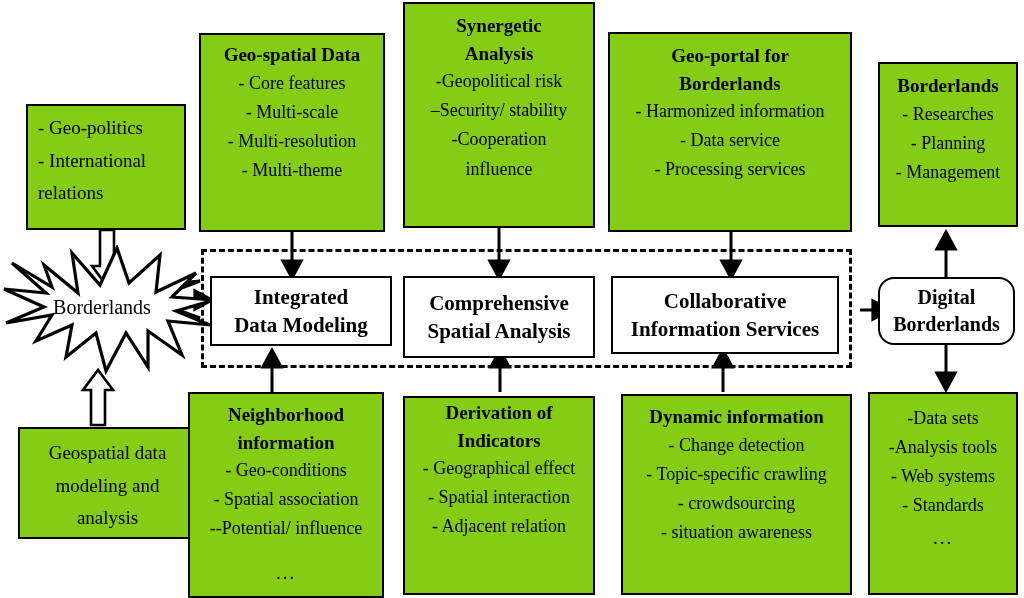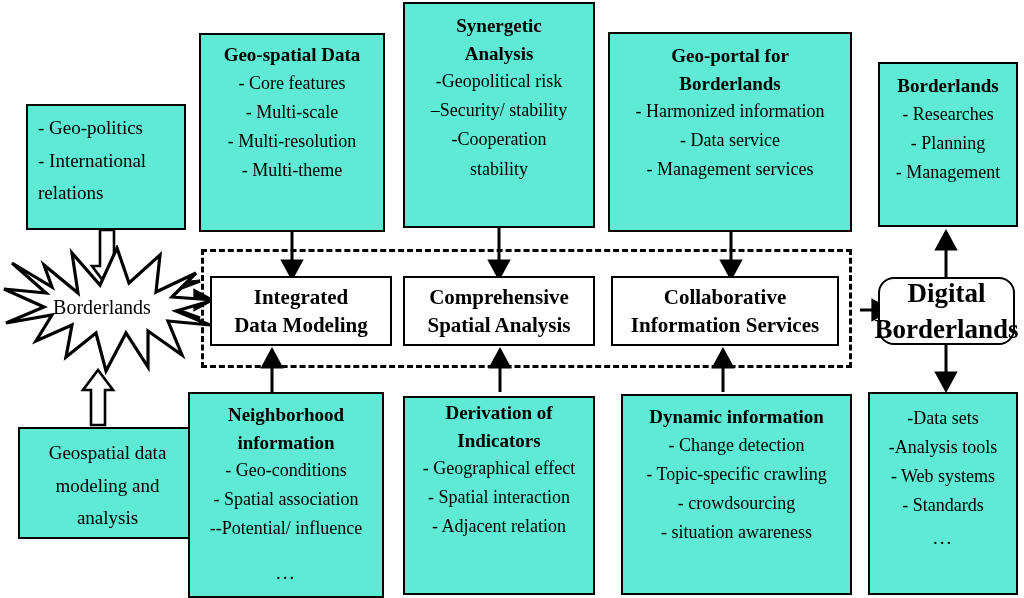--- a/index.html
+++ b/index.html
@@ -15,21 +15,21 @@
     position: relative;
     width: 1024px;
     height: 598px;
     background: #ffffff;
     overflow: hidden;
   }
   .box {
     position: absolute;
     box-sizing: border-box;
     border: 2.5px solid #000;
-    background: #5eead4;
+    background: #84cc16;
     z-index: 3;
   }
   .box-inner {
     padding: 6px 10px 4px 10px;
   }
   .title {
     font-weight: bold;
     text-align: center;
     font-size: 19px;
     line-height: 1.45;
@@ -81,21 +81,21 @@
     position: absolute;
     box-sizing: border-box;
     border: 2.5px solid #000;
     border-radius: 16px;
     background: #fff;
     display: flex;
     align-items: center;
     justify-content: center;
     z-index: 4;
   }
-  #digital-borderlands .core-label { font-size: 27px; }
+  #digital-borderlands .core-label { font-size: 20px; }
 
   
   #burst {
     position: absolute;
     z-index: 3;
   }
   #burst-label {
     position: absolute;
     z-index: 5;
     font-size: 20px;
@@ -191,58 +191,58 @@
     </div>
   </div>
 
   <div class="box" style="left:403px; top:2px; width:192px; height:226px;">
     <div class="box-inner" style="padding-top:8px;">
       <div class="title">Synergetic</div>
       <div class="title">Analysis</div>
       <div class="li">-Geopolitical risk</div>
       <div class="li">–Security/ stability</div>
       <div class="li">-Cooperation</div>
-      <div class="li">stability</div>
+      <div class="li">influence</div>
     </div>
   </div>
 
   <div class="box" style="left:608px; top:32px; width:244px; height:200px;">
     <div class="box-inner" style="padding-top:8px;">
       <div class="title">Geo-portal for</div>
       <div class="title">Borderlands</div>
       <div class="li">- Harmonized information</div>
       <div class="li">- Data service</div>
-      <div class="li">- Management services</div>
+      <div class="li">- Processing services</div>
     </div>
   </div>
 
   <div class="box" style="left:878px; top:62px; width:140px; height:165px;">
     <div class="box-inner" style="padding-top:8px;">
       <div class="title">Borderlands</div>
       <div class="li">- Researches</div>
       <div class="li">- Planning</div>
       <div class="li">- Management</div>
     </div>
   </div>
 
   <div class="core" style="left:210px; top:276px; width:182px; height:70px;">
     <div class="core-label">
       <div>Integrated</div>
       <div>Data Modeling</div>
     </div>
   </div>
 
-  <div class="core" style="left:403px; top:276px; width:192px; height:70px;">
+  <div class="core" style="left:403px; top:276px; width:192px; height:82px;">
     <div class="core-label">
       <div>Comprehensive</div>
       <div>Spatial Analysis</div>
     </div>
   </div>
 
-  <div class="core" style="left:611px; top:276px; width:228px; height:70px;">
+  <div class="core" style="left:611px; top:276px; width:228px; height:78px;">
     <div class="core-label">
       <div>Collaborative</div>
       <div>Information Services</div>
     </div>
   </div>
 
   <div id="digital-borderlands" style="left:878px; top:277px; width:137px; height:68px;">
     <div class="core-label">
       <div>Digital</div>
       <div>Borderlands</div>

